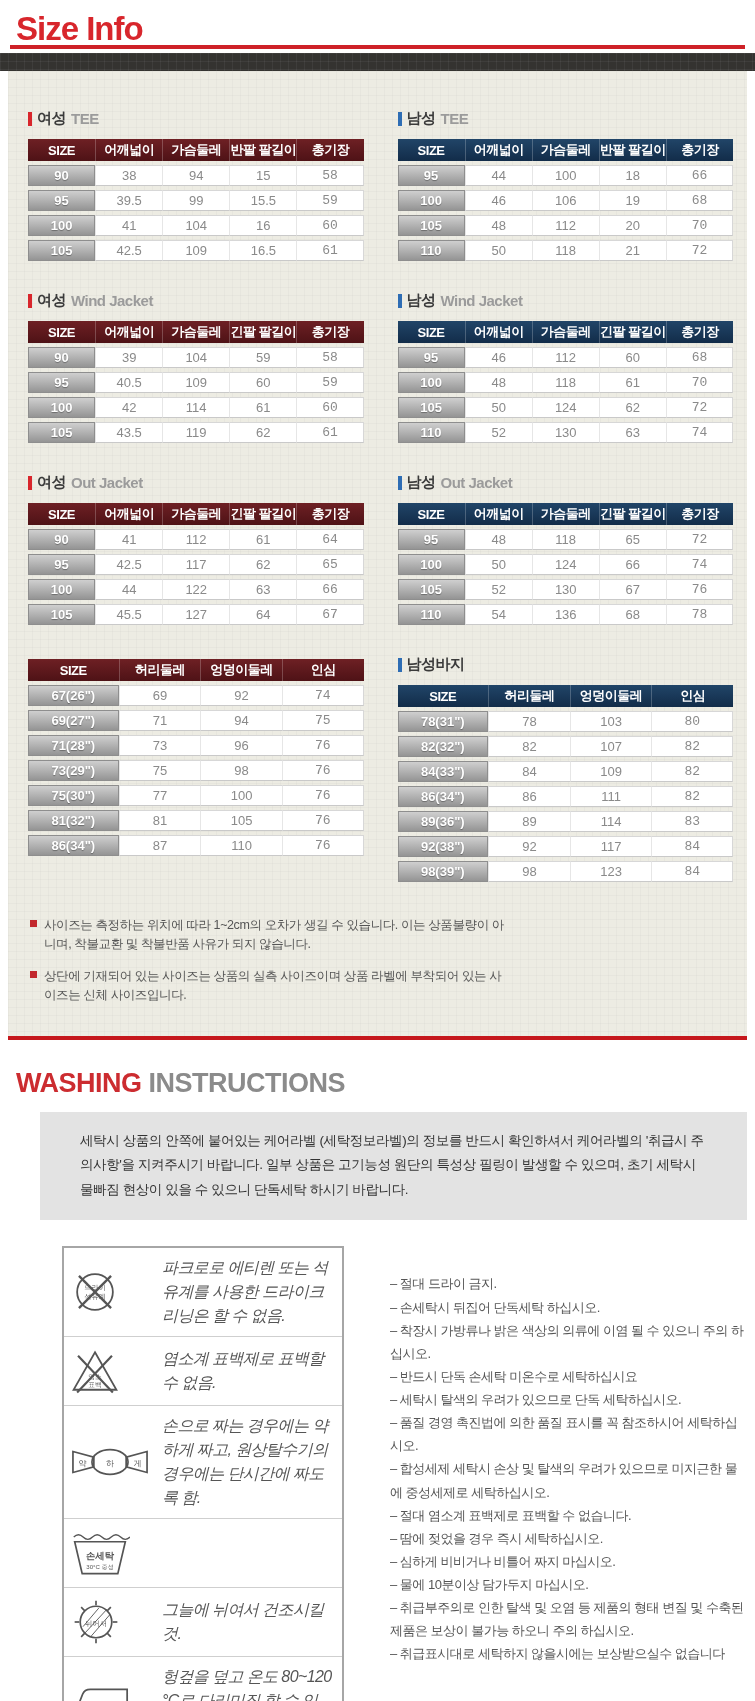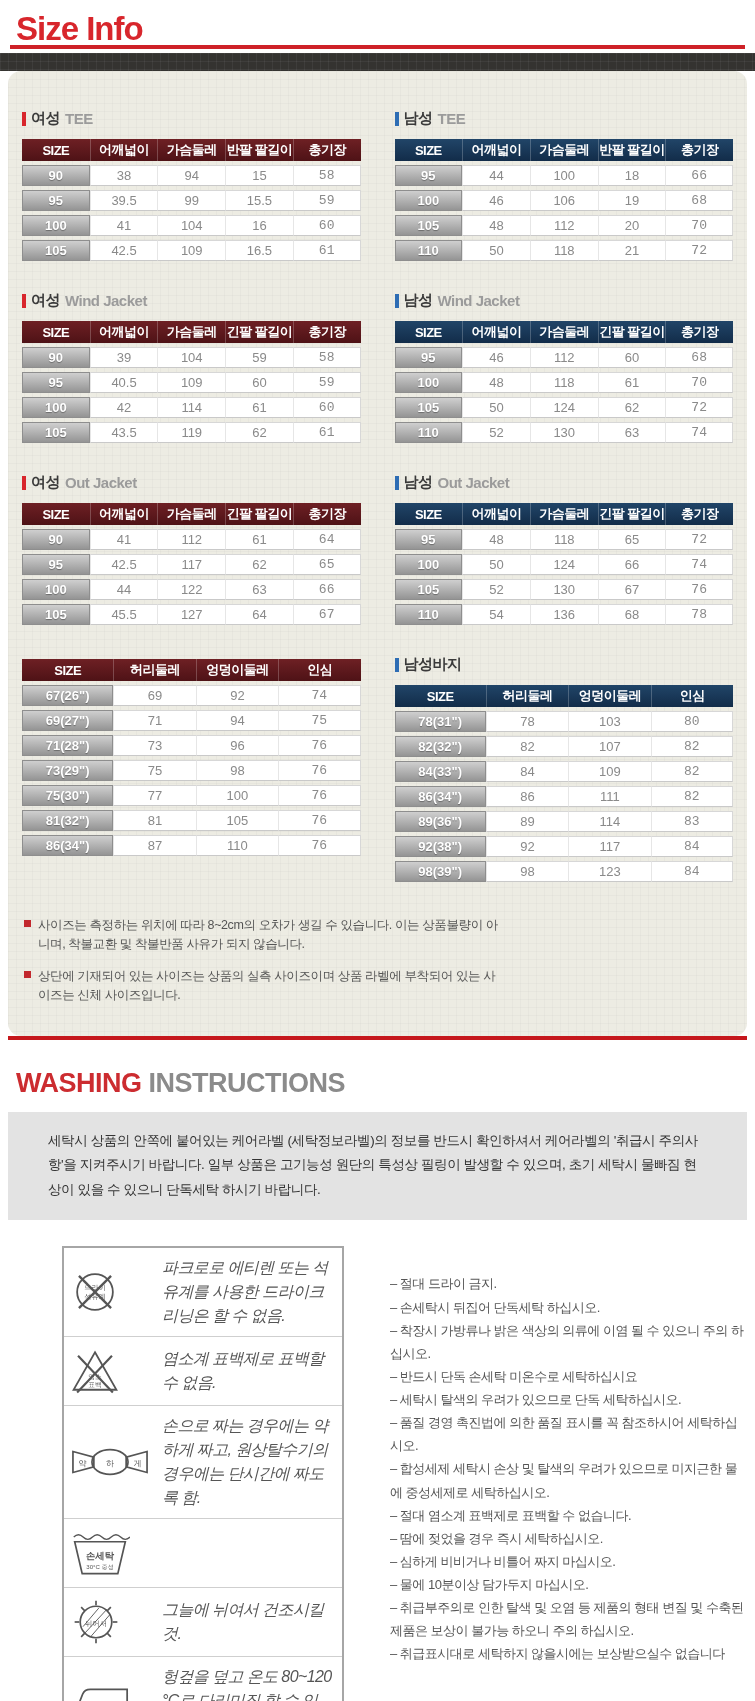--- a/index.html
+++ b/index.html
@@ -24,22 +24,21 @@
     background-size:8px 8px;
   }
   
   .size-section {
     margin:0 8px;
     background-color:#edece3;
     background-image:
       linear-gradient(rgba(0,0,0,.022) 1px, transparent 1px),
       linear-gradient(90deg, rgba(0,0,0,.022) 1px, transparent 1px);
     background-size:8px 8px;
-    padding:38px 14px 18px 14px;
-    border-radius:13px;
+    padding:38px 14px 18px 20px;
   }
   .size-grid { display:grid; grid-template-columns:1fr 1fr; column-gap:34px; }
   .tbl-block { margin-bottom:26px; }
   .tbl-title { display:flex; align-items:center; gap:5px; margin-bottom:7px; }
   .accent { width:4px; height:14px; display:inline-block; }
   .a-women { background:#d8262c; }
   .a-men   { background:#2e6db4; }
   .tbl-title .g  { font-size:15px; font-weight:bold; color:#3a3a3a; letter-spacing:-0.5px; }
   .tbl-title .it { font-size:15px; font-weight:bold; color:#9b9b9b; letter-spacing:-0.5px; }
   table.sz { width:100%; border-collapse:separate; border-spacing:0 4px; table-layout:fixed; }
@@ -70,21 +69,21 @@
   .note-bullet { flex:0 0 7px; width:7px; height:7px; background:#c2282d; margin-top:4px; }
   .note-text { color:#555; font-size:12.5px; line-height:1.55; letter-spacing:-0.4px; }
   .red-divider { height:4px; background:#c5171c; margin:0 8px; }
   
   .washing-section { padding:0 8px; }
   .washing-title { margin:28px 8px 13px 8px; font-size:27px; font-weight:bold; letter-spacing:-0.5px; }
   .washing-title .wt1 { color:#cc2c30; }
   .washing-title .wt2 { color:#8b8b8b; }
   .washing-intro {
     background:#e3e3e3; padding:17px 40px; color:#333; font-size:13.5px;
-    line-height:1.85; letter-spacing:-0.4px;
+    line-height:1.85; letter-spacing:-0.4px;margin-left:32px;
   }
   .washing-body { display:flex; gap:46px; padding:26px 0 30px 54px; }
   .care-box { width:282px; flex:0 0 282px; border:2px solid #a6a6a6; background:#fff; align-self:flex-start; }
   .care-row { display:flex; align-items:center; min-height:69px; padding:8px 6px; }
   .care-row + .care-row { border-top:1px solid #cfcfcf; }
   .care-icon { flex:0 0 92px; display:flex; justify-content:flex-start; align-items:center; }
   .care-label { flex:1; color:#555; font-size:16px; line-height:1.5; letter-spacing:-0.6px; padding-right:4px;font-style:italic; }
   .tips { flex:1; padding-top:26px; }
   .tip { color:#555; font-size:13px; line-height:1.78; letter-spacing:-0.5px; }
   svg text { font-family:"Liberation Sans", sans-serif; }
@@ -502,21 +501,21 @@
               <td>123</td>
               <td>84</td>
             </tr>
           </tbody>
         </table>
       </div>
     </div>
   <div class="size-notes">
       <div class="note-row">
         <span class="note-bullet"></span>
-        <span class="note-text">사이즈는 측정하는 위치에 따라 8~2cm의 오차가 생길 수 있습니다. 이는 상품불량이 아니며, 착불교환 및 착불반품 사유가 되지 않습니다.</span>
+        <span class="note-text">사이즈는 측정하는 위치에 따라 1~2cm의 오차가 생길 수 있습니다. 이는 상품불량이 아니며, 착불교환 및 착불반품 사유가 되지 않습니다.</span>
       </div>
       <div class="note-row">
         <span class="note-bullet"></span>
         <span class="note-text">상단에 기재되어 있는 사이즈는 상품의 실측 사이즈이며 상품 라벨에 부착되어 있는 사이즈는 신체 사이즈입니다.</span>
       </div>
     </div>
 </div>
 
 <div class="red-divider"></div>
 

